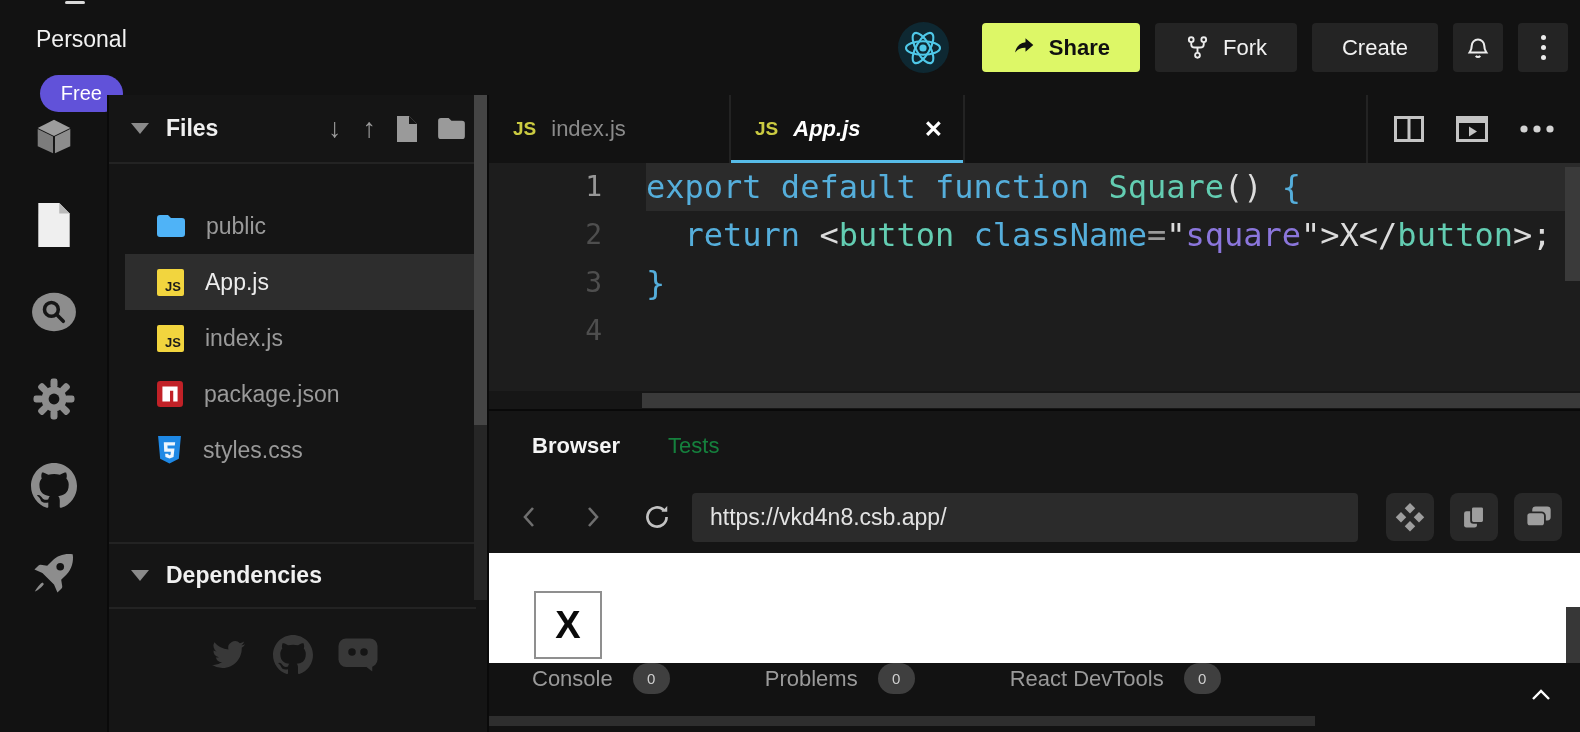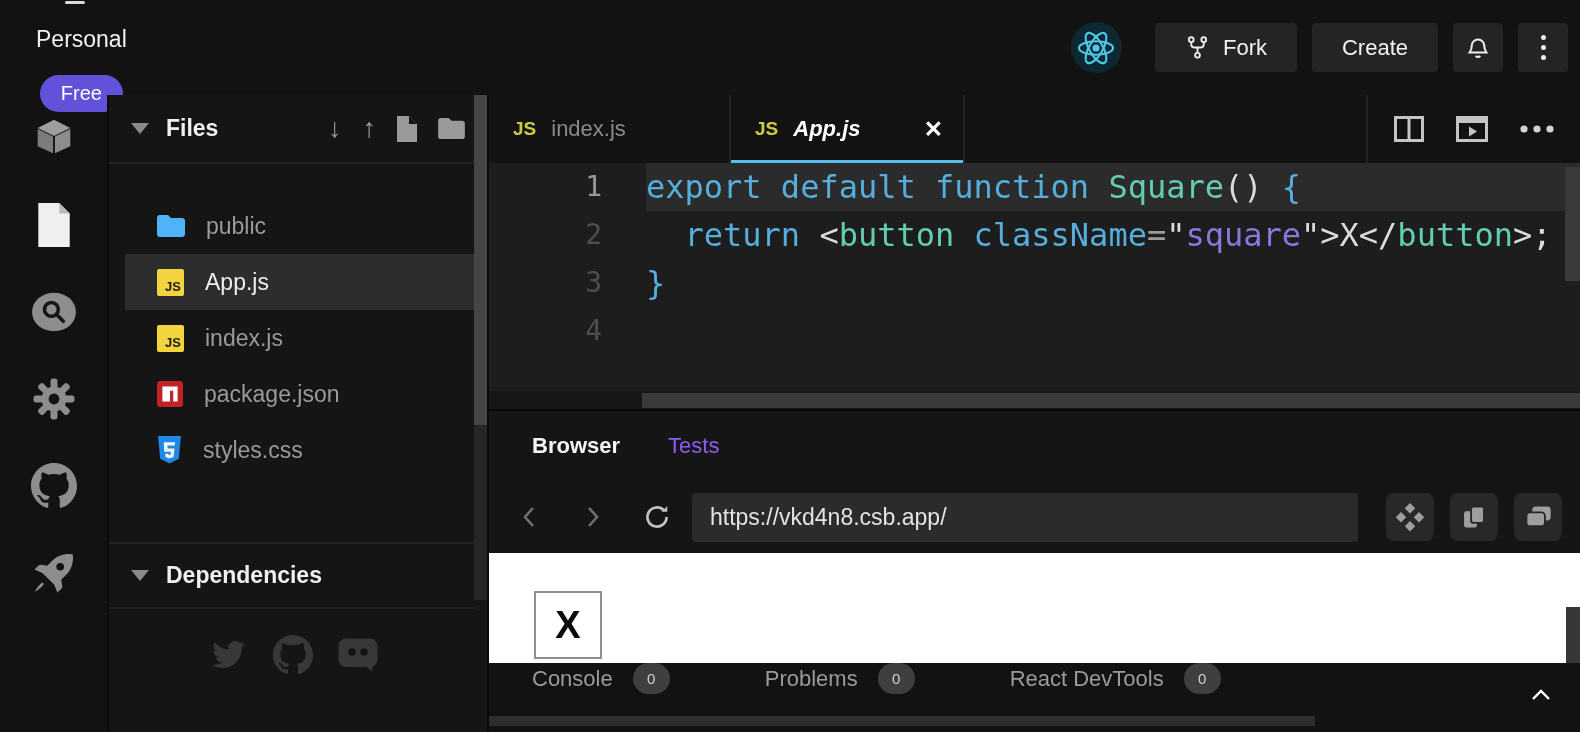--- a/index.html
+++ b/index.html
@@ -82,21 +82,21 @@
   .hsb{position:absolute;left:0;right:0;bottom:0;height:18px;background:#161616}
   .hsb-thumb{position:absolute;left:153px;right:0;top:2px;height:15px;background:#3a3a3a}
   .vsb{position:absolute;right:0;top:72px;width:15px;height:114px;background:#3a3a3a}
 
   
   #browser{position:absolute;left:487px;top:409px;width:1093px;height:323px;background:#151515;
            border-left:2px solid #0a0a0a;border-top:2px solid #090909;box-sizing:border-box}
   .btabs{height:70px;display:flex;align-items:center;padding-left:43px;gap:48px}
   .btab{font-size:22px;cursor:pointer}
   .btab.active{color:#f5f5f5;font-weight:700}
-  .btab.idle{color:#8b5cf6}
+  .btab.idle{color:#15803d}
   .bnav{height:72px;display:flex;align-items:center}
   .navch{margin-left:0;cursor:pointer;display:flex;align-items:center;justify-content:center}
   .url{width:648px;height:49px;border:none;border-radius:4px;background:#2b2b2b;color:#e3e3e3;
        font-size:23px;padding:0 0 0 18px;font-family:"Liberation Sans",sans-serif;outline:none}
   .pbtn{width:48px;height:48px;border:none;border-radius:8px;background:#282828;display:flex;
         align-items:center;justify-content:center;cursor:pointer}
   .preview{position:absolute;top:142px;left:0;right:0;height:110px;background:#fff}
   .sqbtn{position:absolute;left:45px;top:38px;width:68px;height:68px;background:#fff;
          border:2px solid #8f8f8f;font-size:38px;font-weight:700;color:#0a0a0a;cursor:pointer;
          font-family:"Liberation Sans",sans-serif;line-height:1}
@@ -129,20 +129,28 @@
       <div class="rlogo">
         <svg width="44" height="44" viewBox="0 0 44 44">
           <g stroke="#4FC8E8" stroke-width="2.1" fill="none">
             <ellipse cx="22" cy="22" rx="17" ry="6.8"></ellipse>
             <ellipse cx="22" cy="22" rx="17" ry="6.8" transform="rotate(60 22 22)"></ellipse>
             <ellipse cx="22" cy="22" rx="17" ry="6.8" transform="rotate(120 22 22)"></ellipse>
           </g>
           <circle cx="22" cy="22" r="3.6" fill="#4FC8E8"></circle>
         </svg>
       </div>
+      <button class="btn btn-share">
+        <span>
+          <svg width="24" height="24" viewBox="0 0 24 24" fill="#101010">
+            <path d="M13.5 6.2V2.3L21.3 9l-7.8 6.7v-3.9c-4.7-.2-7.8 1.2-10.4 4.8.9-5.7 4.3-9.6 10.4-10.4z"></path>
+          </svg>
+        </span>
+        <span>Share</span>
+      </button>
       <button class="btn">
         <span>
           <svg width="25" height="25" viewBox="0 0 24 24" fill="none" stroke="#ececec" stroke-width="1.8">
             <circle cx="6" cy="4.5" r="2.3"></circle>
               <circle cx="18" cy="4.5" r="2.3"></circle>
               <circle cx="12" cy="19.5" r="2.3"></circle>
             <path d="M6 7v2c0 2 1.4 3 3.4 3h5.2c2 0 3.4-1 3.4-3V7M12 12v5"></path>
           </svg>
         </span>
         <span>Fork</span>

